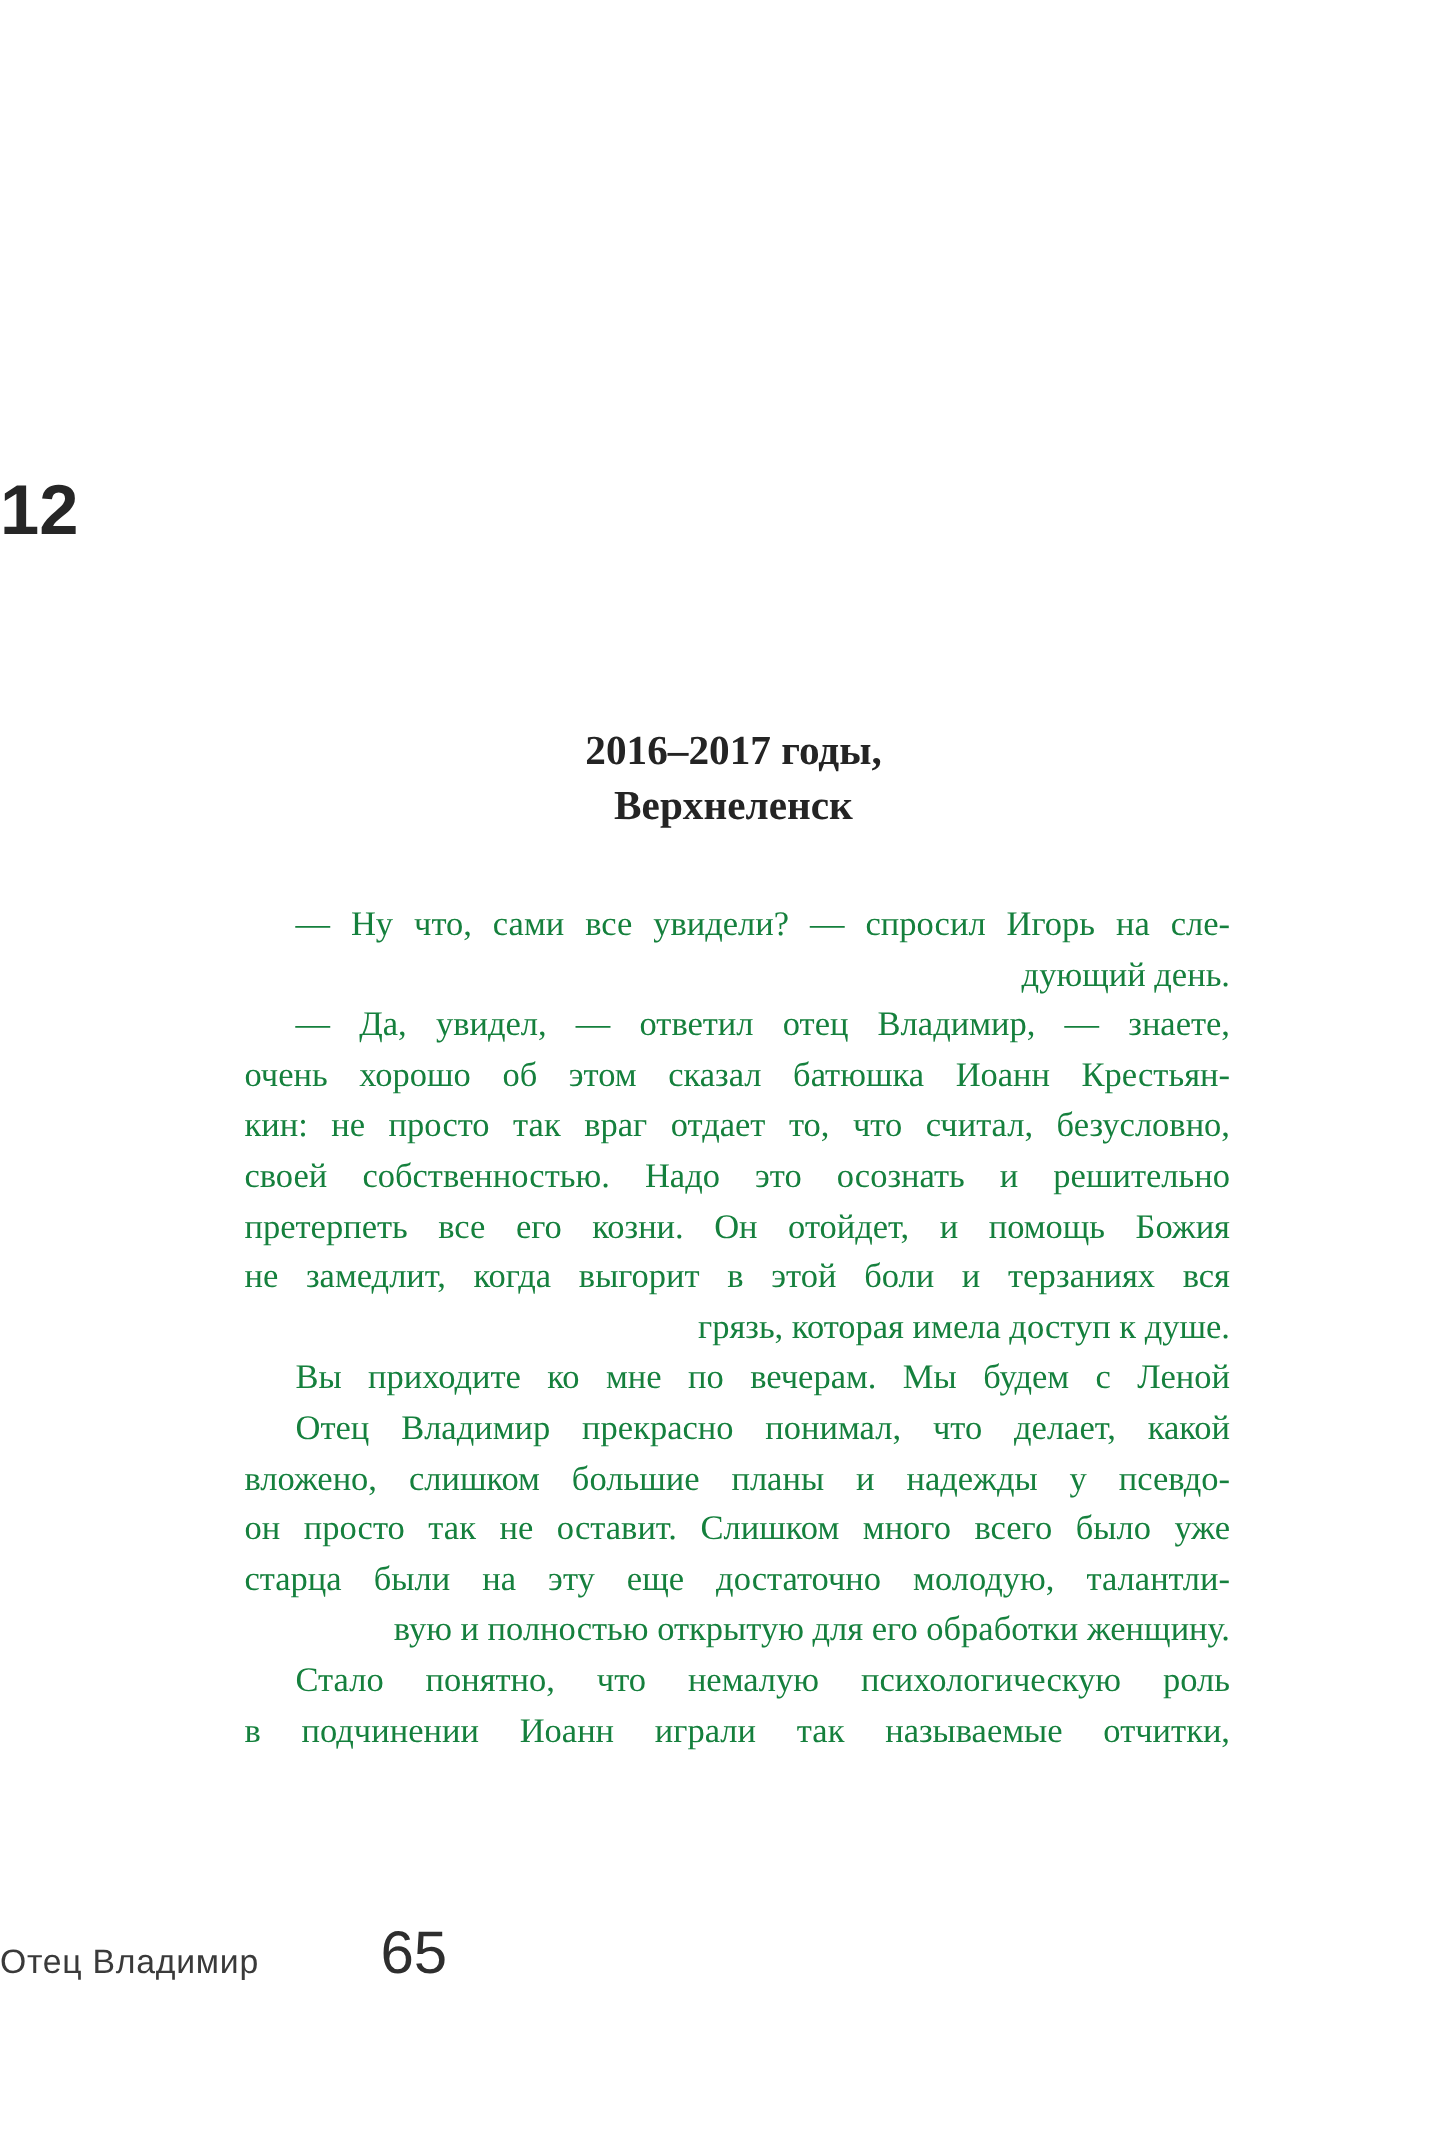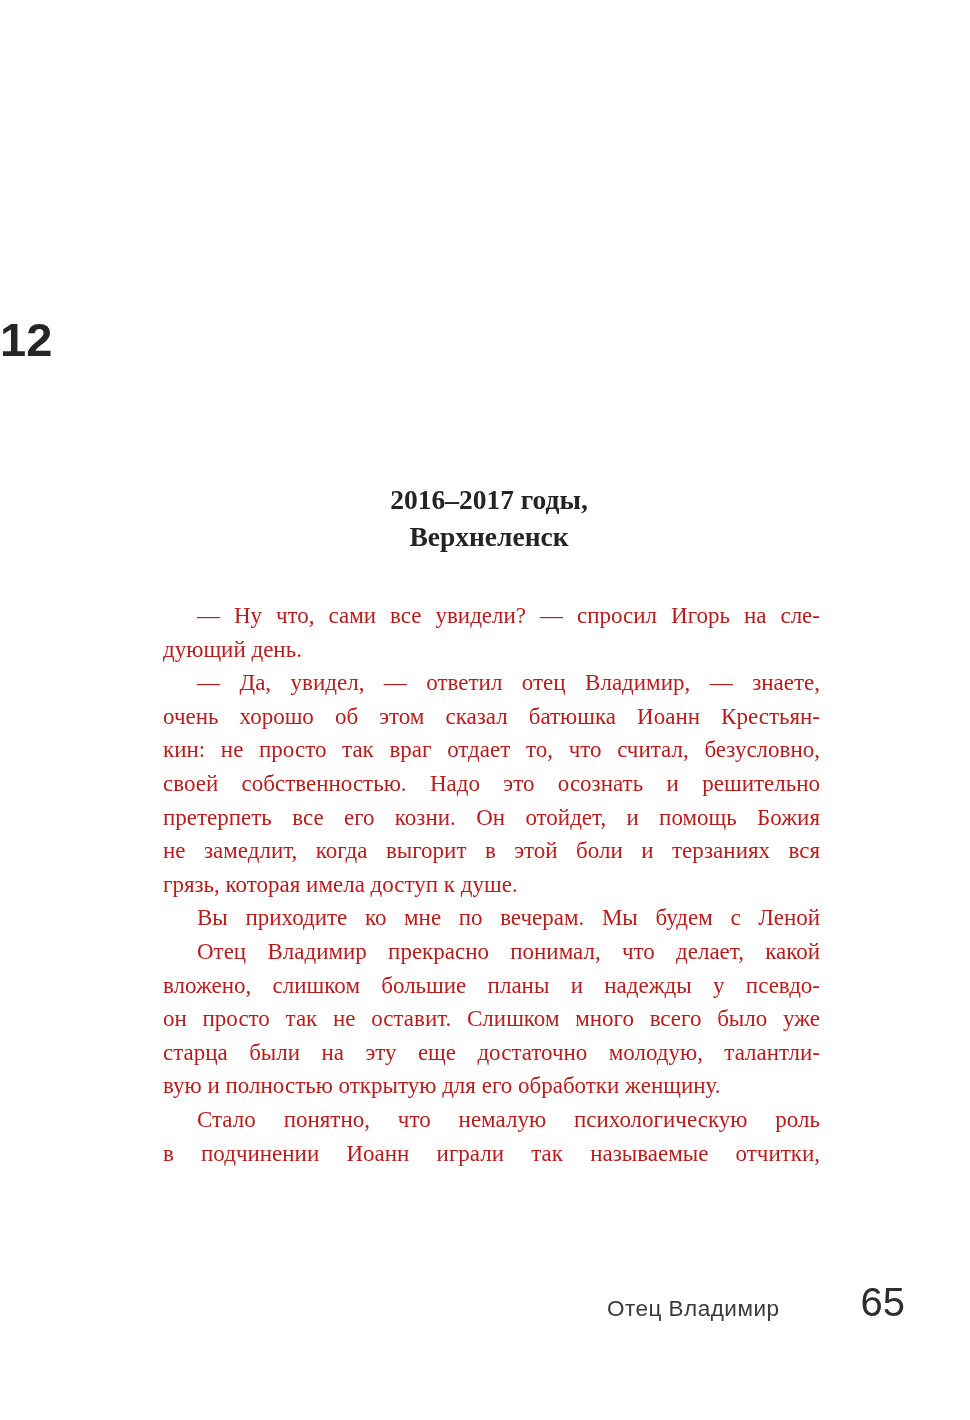--- a/index.html
+++ b/index.html
@@ -39,36 +39,36 @@
     color: #242424;
   }
 
   .body-text {
     position: absolute;
     top: 599px;
     left: 163px;
     width: 657px;
     font-size: 23px;
     line-height: 33.6px;
-    color: #b91c1c;
+    color: #15803d;
   }
 
   .para { margin: 0; padding: 0; }
 
-  .bl { text-align: left; }
+  .bl { text-align: right; }
   .bl.jst { text-align: justify; text-align-last: justify; }
   .bl.ind { text-indent: 34px; }
 
   .page-footer {
     position: absolute;
     top: 1280px;
     left: 0;
     width: 905px;
     display: flex;
-    justify-content: flex-end;
+    justify-content: flex-start;
     align-items: baseline;
     gap: 57px;
     font-family: "Liberation Sans", sans-serif;
   }
   .running-title {
     font-size: 22.5px;
     font-weight: 400;
     color: #3a3a3a;
     letter-spacing: 0.5px;
   }

